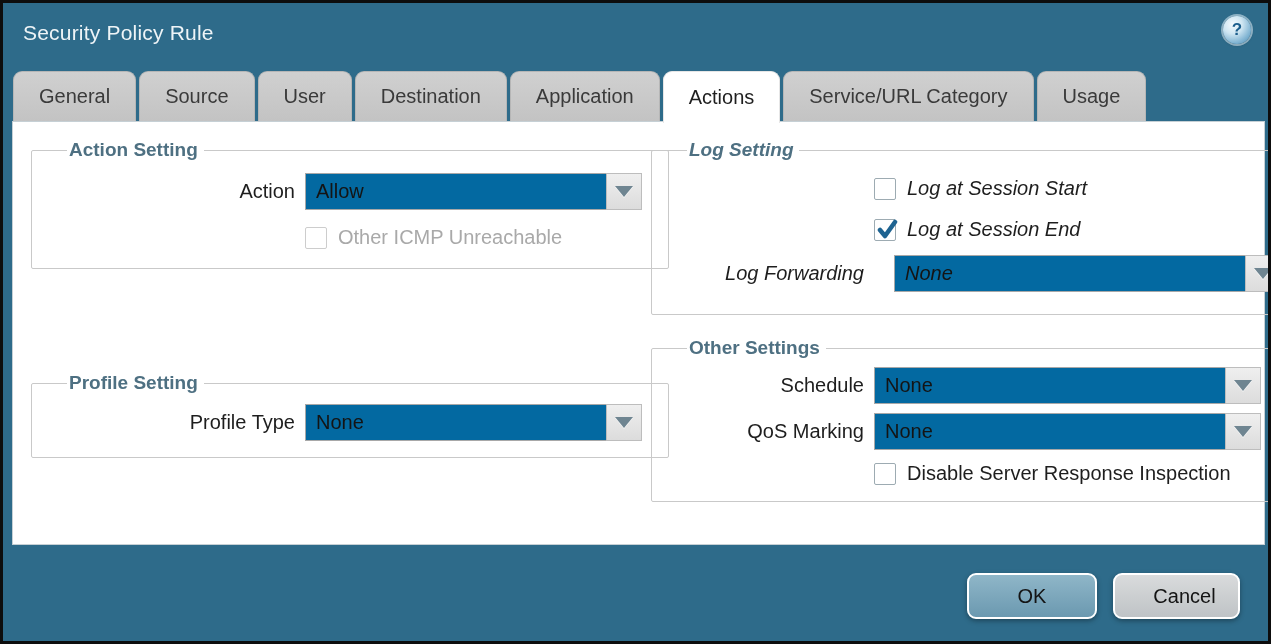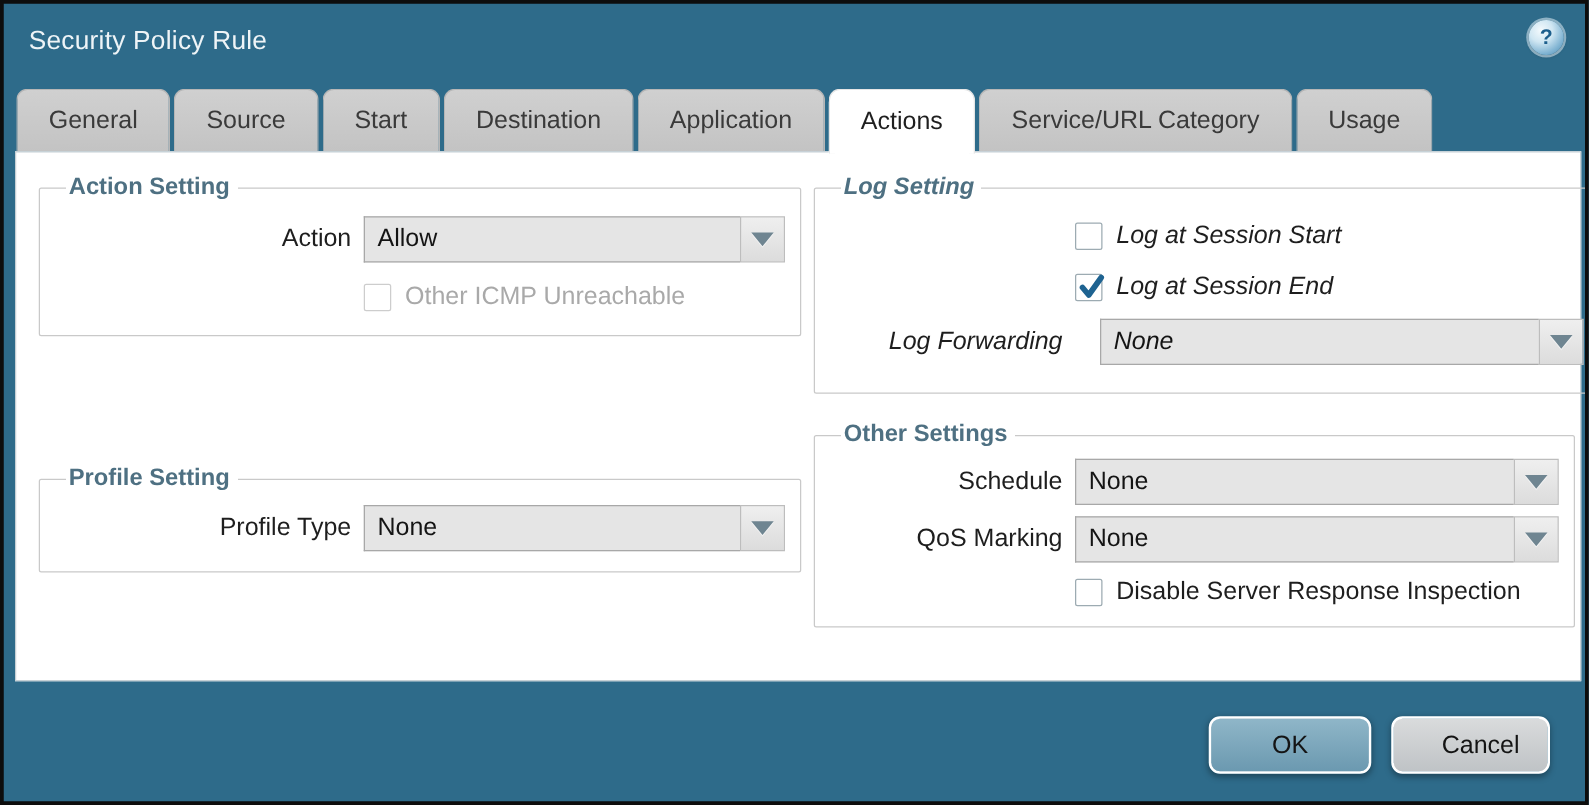--- a/index.html
+++ b/index.html
@@ -34,41 +34,41 @@
   .tab.active {
     background:#ffffff; border-color:#e6e6e6; height:52px; color:#1f1f1f;
     box-shadow:0 2px 0 #ffffff;
   }
   
   .panel {
     position:absolute; left:9px; top:118px; width:1253px; height:424px;
     background:#ffffff; border:1px solid #c6d0d5; z-index:2;
   }
   fieldset {
-    position:absolute; border:1px solid #c9c9c9; border-radius:2px; padding:0 12px;
+    position:absolute; border:1px solid #c9c9c9; border-radius:2px; padding:0 26px;
   }
   legend {
     margin-left:9px; padding:0 6px 0 2px;
     font-size:19px; font-weight:bold; color:#4e7082;
   }
   .fs-action  { left:18px;  top:17px;  width:607px; height:130px; }
   .fs-profile { left:18px;  top:250px; width:607px; height:86px;  }
   .fs-log     { left:638px; top:17px;  width:599px; height:176px;font-style:italic; }
   .fs-other   { left:638px; top:215px; width:599px; height:165px; }
   .row { display:flex; align-items:center; }
   .lbl {
     font-size:20px; color:#1e1e1e; text-align:right; margin-right:10px; flex:0 0 auto;
     white-space:nowrap;
   }
   .lbl-left  { width:237px; }
   .lbl-right { width:186px; }
   
   .combo { display:flex; align-items:stretch; height:37px; cursor:pointer; }
   .combo-text {
-    background:#e5e5e5; border:1px solid #a8a8a8; border-right:none;
+    background:#0369a1; border:1px solid #a8a8a8; border-right:none;
     display:flex; align-items:center; padding-left:10px;
     font-size:20px; color:#141414;
   }
   .combo-btn {
     width:36px; background:linear-gradient(#efefef,#dcdcdc);
     border:1px solid #bdbdbd; display:flex; align-items:center; justify-content:center;
   }
   .tri {
     width:0; height:0;
     border-left:9px solid transparent; border-right:9px solid transparent;
@@ -105,21 +105,21 @@
 <div class="window">
 
   <div class="titlebar">
     <div class="title">Security Policy Rule</div>
     <div class="help">?</div>
   </div>
 
   <div class="tabs">
     <div class="tab">General</div>
     <div class="tab">Source</div>
-    <div class="tab">Start</div>
+    <div class="tab">User</div>
     <div class="tab">Destination</div>
     <div class="tab">Application</div>
     <div class="tab active">Actions</div>
     <div class="tab">Service/URL Category</div>
     <div class="tab">Usage</div>
   </div>
 
   <div class="panel">
 
     <fieldset class="fs-action">

